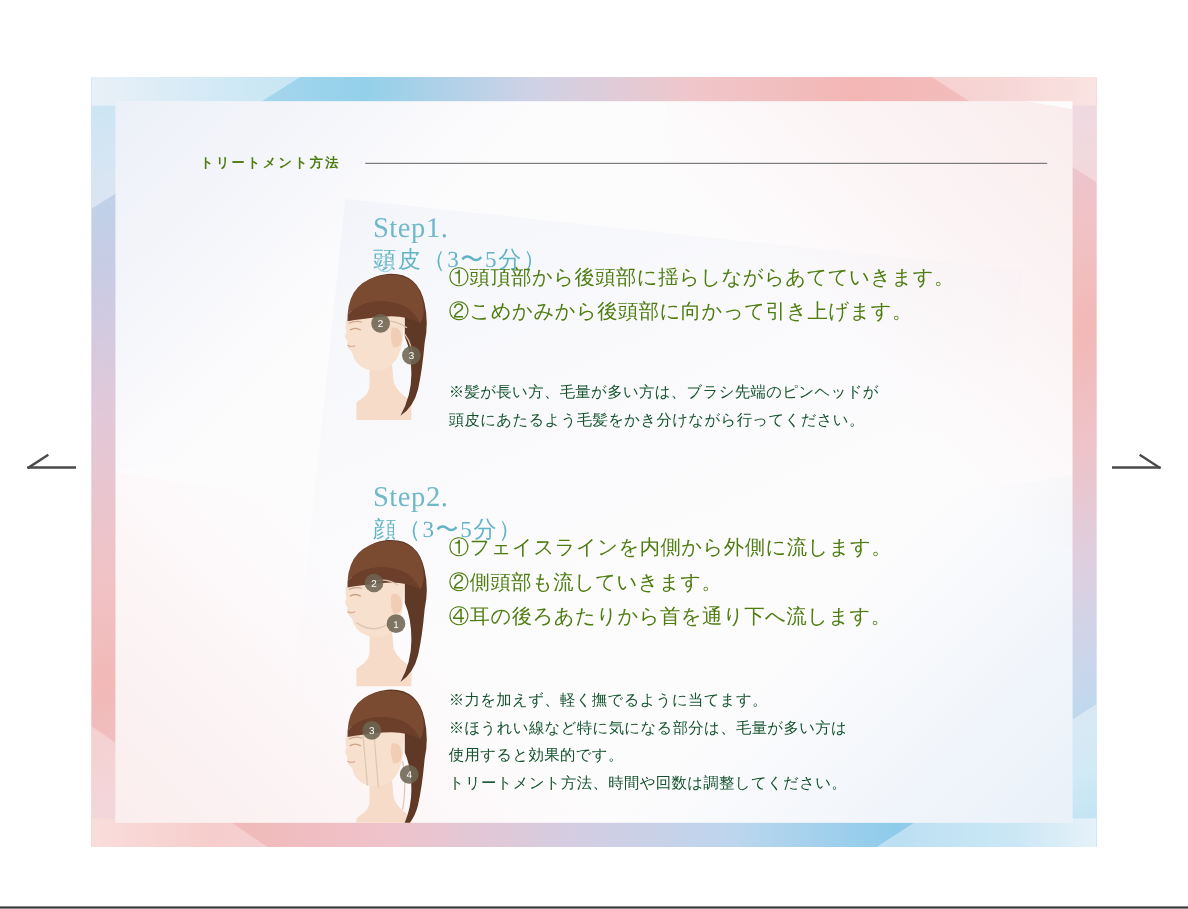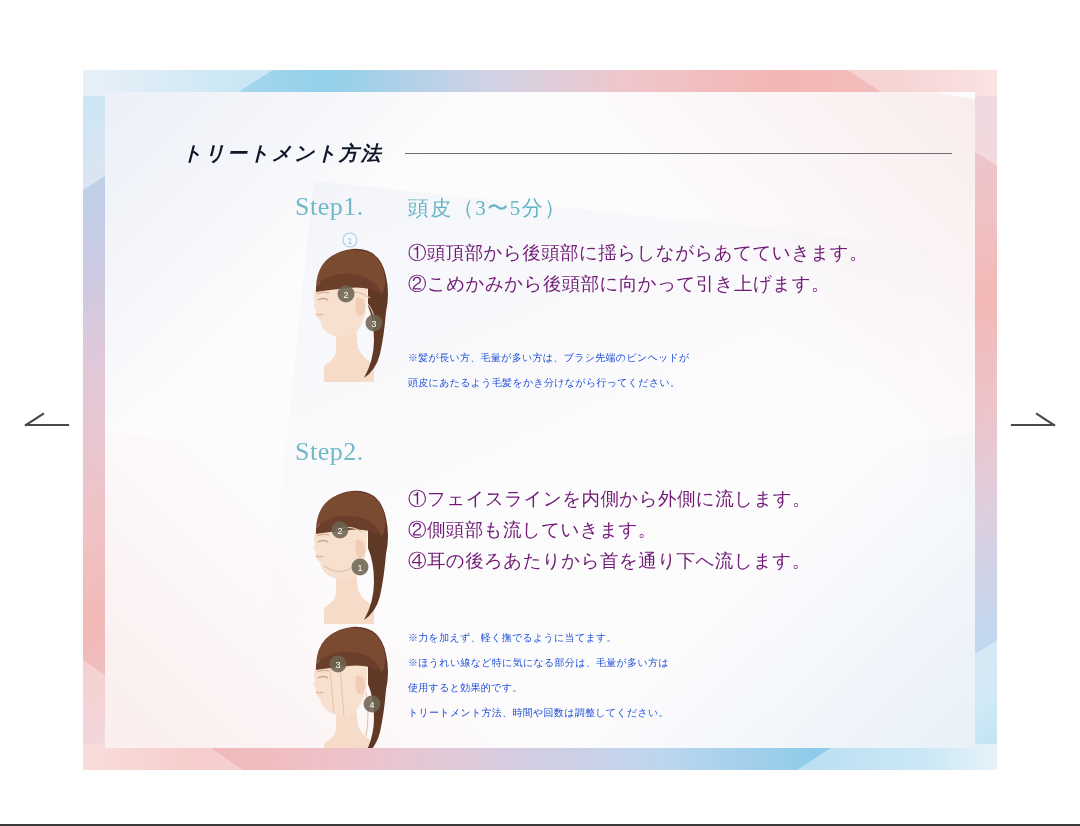--- a/index.html
+++ b/index.html
@@ -173,41 +173,41 @@
   .title-row {
     position: absolute;
     left: 77px;
     top: 48px;
     width: 770px;
     display: flex;
     align-items: center;
   }
   .title-text {
     font-family: "Liberation Sans", "DejaVu Sans", sans-serif;
-    font-size: 20px;
+    font-size: 12px;
     font-weight: 700;
     letter-spacing: 2px;
-    color: #0f172a;
+    color: #4d7c0f;
     white-space: nowrap;
-    font-style: italic;
   }
   .title-rule {
     flex: 1;
     height: 1px;
     margin-left: 22px;
     background: #6d6f72;
   }
 
   
   .step-head {
     position: absolute;
     display: flex;
     align-items: baseline;
     color: #66b6c8;
     white-space: nowrap;
+    flex-direction: column;
   }
   .step-label {
     font-family: "Liberation Serif", "DejaVu Serif", serif;
     font-size: 26px;
     letter-spacing: 0.5px;
     color: #6fb9c9;
   }
   .step-title {
     font-family: "Liberation Serif", "DejaVu Serif", serif;
     font-size: 21px;
@@ -215,35 +215,35 @@
     letter-spacing: 1.5px;
     color: #63b4c7;
   }
 
   .step1-head { left: 190px; top: 100px; }
   .step2-head { left: 190px; top: 345px; justify-content: space-between; }
 
   
   .instructions {
     position: absolute;
-    color: #701a75;
+    color: #4d7c0f;
     font-family: "Liberation Serif", "DejaVu Serif", serif;
     font-size: 18.5px;
     line-height: 31px;
     letter-spacing: 0.4px;
     white-space: nowrap;
   }
   .instructions.step1 { left: 303px; top: 146px; }
   .instructions.step2 { left: 303px; top: 392px; }
 
   .note {
     position: absolute;
-    color: #1d4ed8;
+    color: #14532d;
     font-family: "Liberation Serif", "DejaVu Serif", serif;
-    font-size: 10px;
+    font-size: 14px;
     line-height: 25px;
     letter-spacing: 0.3px;
     white-space: nowrap;
   }
   .note.step1 { left: 303px; top: 253px; }
   .note.step2 { left: 303px; top: 533px; }
 
   
   .head-figure {
     position: absolute;
@@ -360,20 +360,21 @@
         <div>①頭頂部から後頭部に揺らしながらあてていきます。</div>
         <div>②こめかみから後頭部に向かって引き上げます。</div>
       </div>
       <div class="note step1">
         <div>※髪が長い方、毛量が多い方は、ブラシ先端のピンヘッドが</div>
         <div>頭皮にあたるよう毛髪をかき分けながら行ってください。</div>
       </div>
 
       <div class="step-head step2-head">
         <span class="step-label">Step2.</span>
+        <span class="step-title">顔（3〜5分）</span>
       </div>
 
       <div class="head-figure fig-2">
         <svg viewBox="0 0 120 150" aria-hidden="true">
           <path d="M46 96 L46 118 Q46 126 38 131 L34 134 L34 150 L84 150 L84 132 Q72 126 68 116 L66 96 Z" fill="#f6dcc8"></path>
           <path d="M28 52 Q22 62 25 70 Q22 74 26 78 Q24 84 30 88 Q32 100 44 104 Q56 108 66 100
                    Q74 92 76 78 L78 52 Z" fill="#f7e0cd"></path>
           <path d="M30 48 Q34 20 62 17 Q90 15 96 44 Q100 62 96 80 Q94 104 90 122 Q86 138 74 146
                    Q84 128 84 108 Q84 88 78 74 L78 50 Q60 40 44 46 Q34 50 30 54 Z" fill="#5f3826"></path>
           <path d="M26 54 Q28 22 60 18 Q92 16 95 46 Q96 56 92 62 Q80 44 58 42 Q38 42 26 54 Z" fill="#7a4a31"></path>

